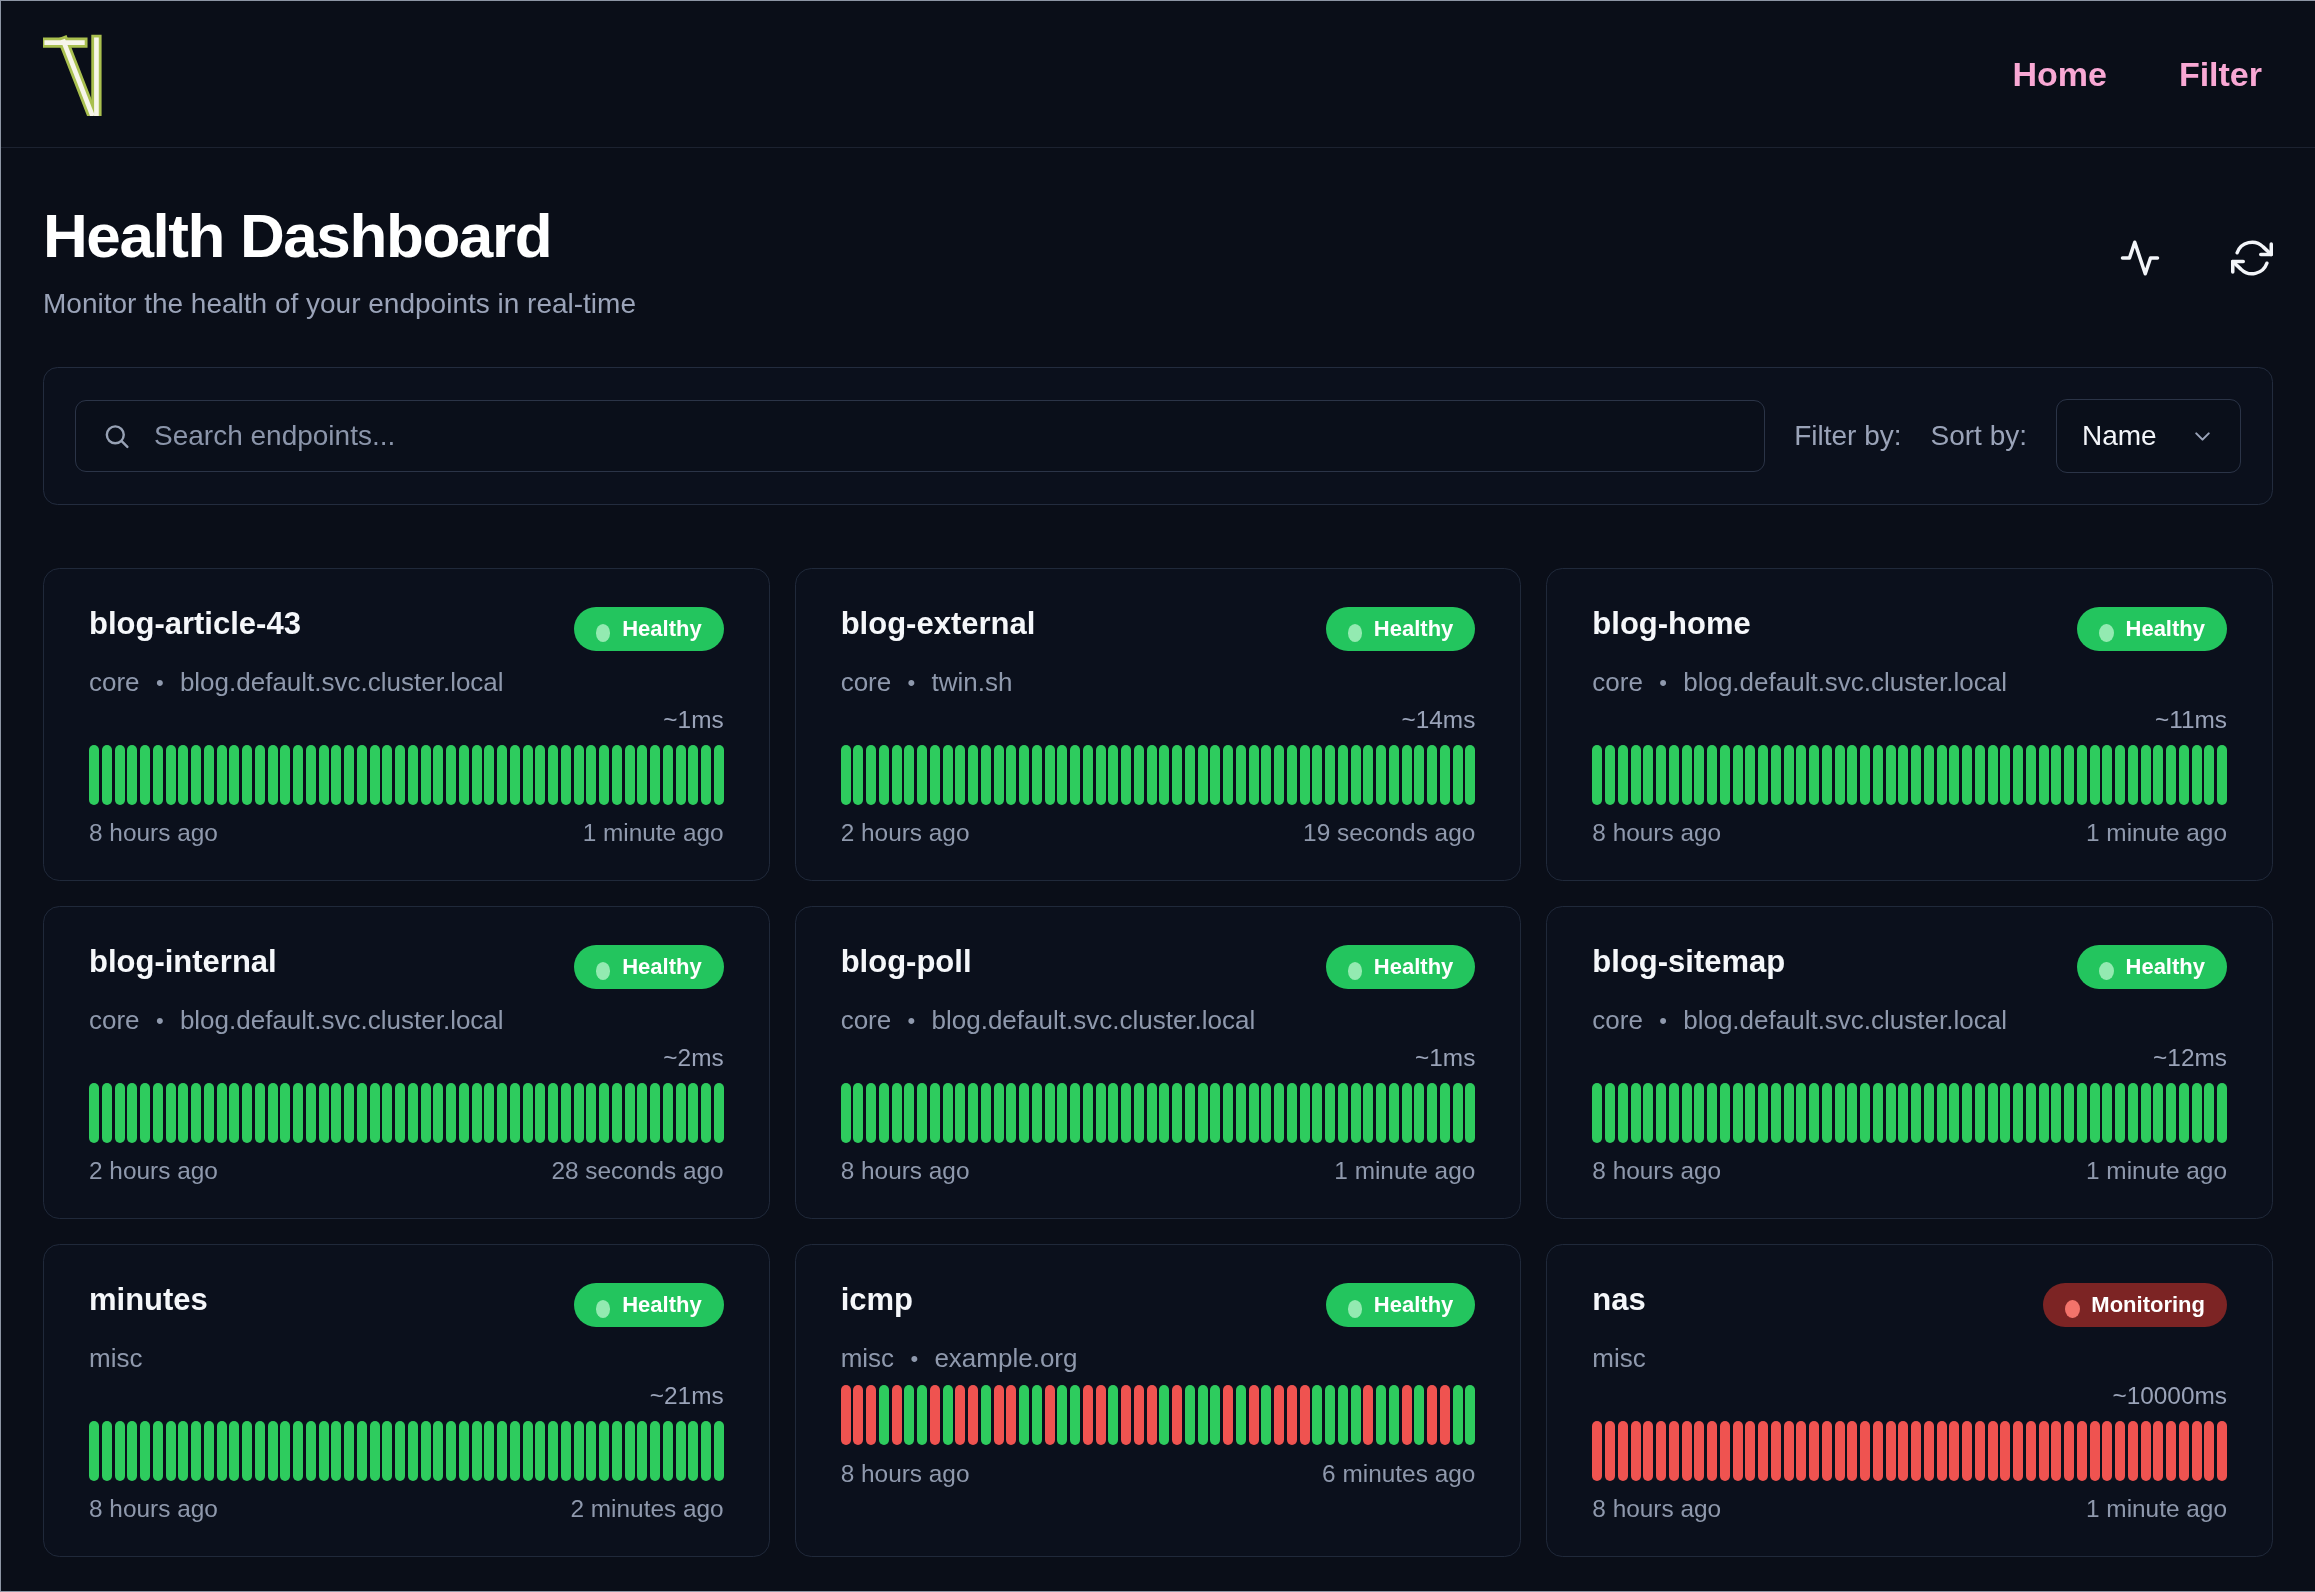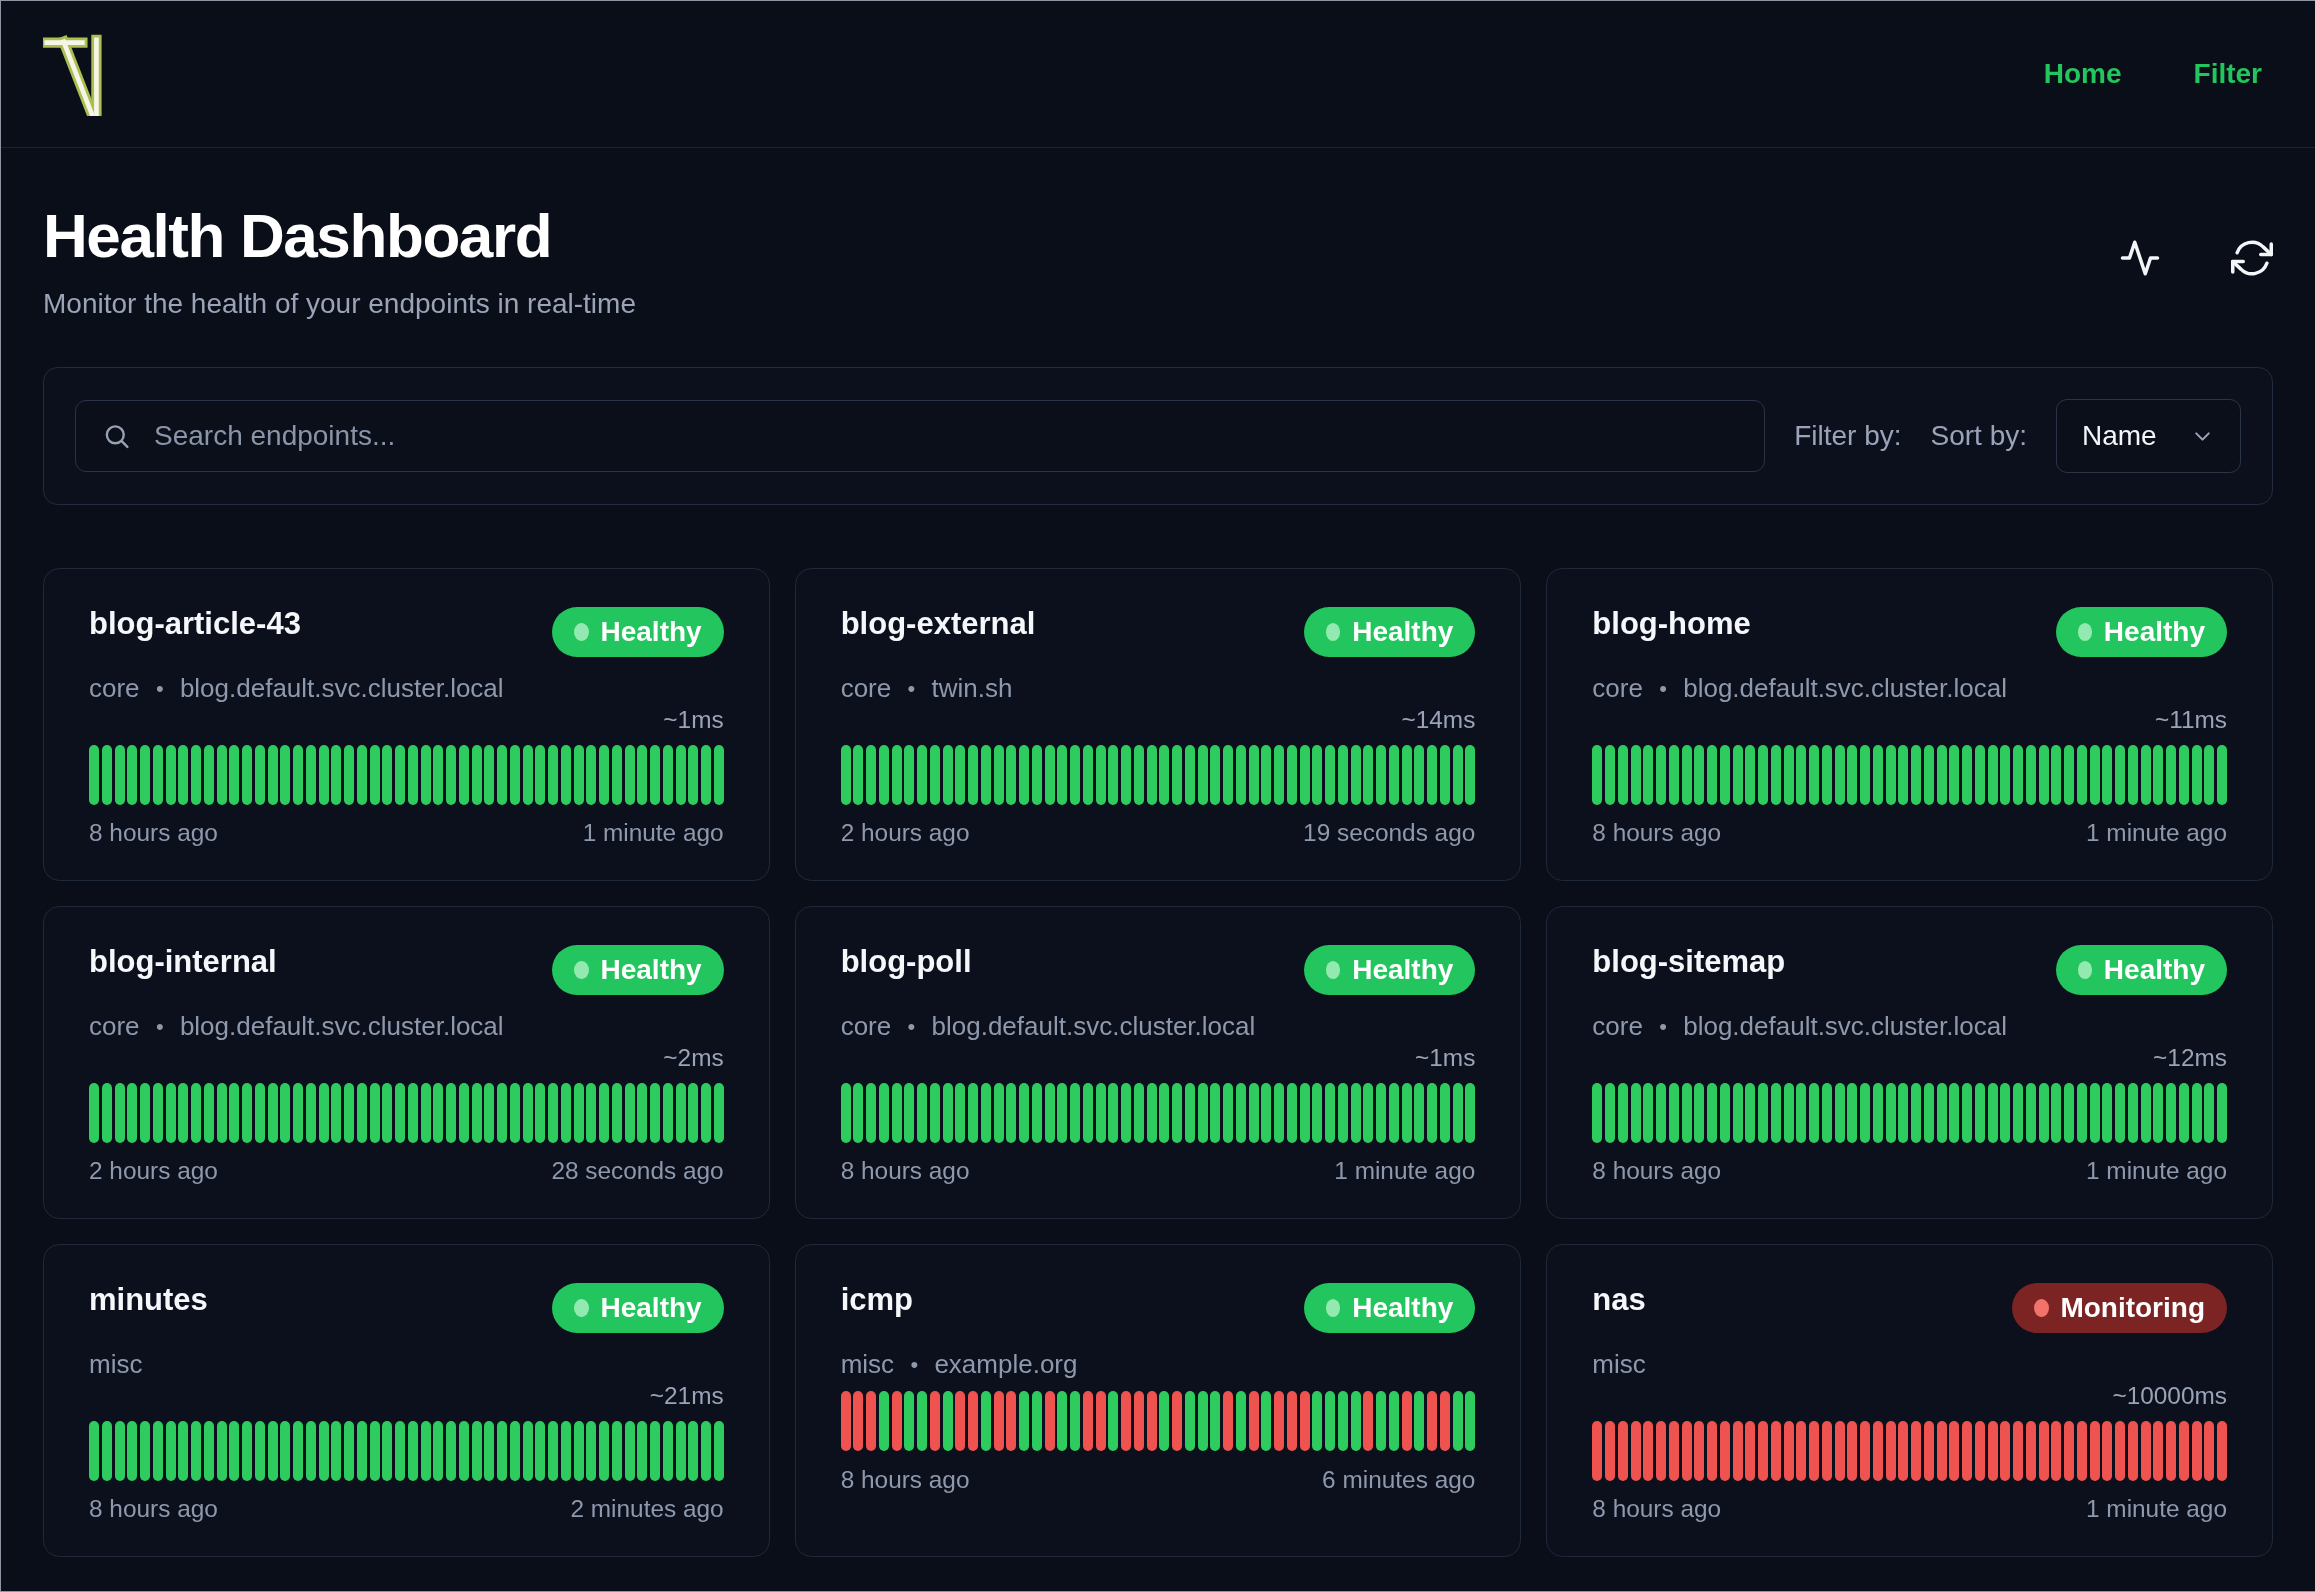--- a/index.html
+++ b/index.html
@@ -9,21 +9,21 @@
     font-family:"Liberation Sans","DejaVu Sans",sans-serif;
     -webkit-font-smoothing:antialiased;
   }
   
   .topbar{height:147px;display:flex;align-items:center;padding:0 42px;border-bottom:0.9px solid #1c2230;background:#0a0e18;box-sizing:border-box;}
   .logo{width:60px;height:83px;flex:0 0 auto;}
   .brand-block{margin-left:27px;display:flex;flex-direction:column;justify-content:center;}
   .brand{font-size:42px;font-weight:bold;color:#f3f5f9;line-height:1.1;}
   .tagline{font-size:26px;color:#8e97ab;margin-top:7.2px;}
   .topnav{margin-left:auto;display:flex;gap:72px;align-items:center;padding-right:11px;}
-  .topnav a{color:#22c55e;font-size:28px;font-weight:bold;text-decoration:none;cursor:pointer;}
+  .topnav a{color:#f9a8d4;font-size:34px;font-weight:bold;text-decoration:none;cursor:pointer;}
   
   .hero{display:flex;justify-content:space-between;align-items:flex-start;padding:54px 42px 0;}
   .hero h1{margin:0;font-size:62px;font-weight:bold;letter-spacing:-1.4px;color:#ffffff;line-height:1.1;}
   .hero-sub{font-size:28px;color:#9aa3b8;margin-top:18px;}
   .hero-actions{display:flex;gap:69px;align-items:center;margin-top:34px;}
   .icon-btn{background:none;border:none;padding:0;cursor:pointer;width:43px;height:43px;display:flex;align-items:center;justify-content:center;}
   .icon-btn svg{width:42px;height:42px;stroke:#f3f5f9;fill:none;stroke-width:2;stroke-linecap:round;stroke-linejoin:round;}
   
   .controls{margin:47px 42px 0;border:0.9px solid #232c3e;background:#0b101c;border-radius:14.5px;padding:31px;display:flex;align-items:center;gap:29px;box-sizing:border-box;}
   .search-wrap{flex:1;position:relative;}
@@ -34,21 +34,21 @@
   .select-box{height:74px;box-sizing:border-box;border:0.9px solid #2b3447;background:#0a0f1a;border-radius:11px;display:flex;align-items:center;justify-content:space-between;padding:0 25px;cursor:pointer;}
   .select-box .val{font-size:28px;color:#f3f5f9;}
   .select-box svg{width:25px;height:25px;stroke:#9aa3b8;fill:none;stroke-width:2;stroke-linecap:round;stroke-linejoin:round;margin-left:23.5px;}
   .select-filter{width:291px;}
   .select-sort{width:185px;}
   
   .cards-grid{margin:63px 42px 0;display:grid;grid-template-columns:repeat(3,1fr);gap:25px;}
   .card{background:#0b101c;border:0.9px solid #20293a;border-radius:16.3px;padding:38px 45px 33px;height:313px;box-sizing:border-box;display:flex;flex-direction:column;cursor:pointer;}
   .card-head{display:flex;justify-content:space-between;align-items:flex-start;}
   .card-title{font-size:31px;font-weight:bold;color:#f5f7fa;line-height:1.1;}
-  .badge{display:inline-flex;align-items:center;gap:11.8px;border-radius:904px;padding:9px 22px;font-size:28px;font-weight:bold;color:#ffffff;flex:0 0 auto;}
+  .badge{display:inline-flex;align-items:flex-end;gap:11.8px;border-radius:904px;padding:9px 22px;font-size:22px;font-weight:bold;color:#ffffff;flex:0 0 auto;}
   .badge .dot{width:14.5px;height:18px;border-radius:50%;}
   .badge.healthy{background:#23c55e;}
   .badge.healthy .dot{background:#93eab1;}
   .badge.unhealthy{background:#7c2424;}
   .badge.unhealthy .dot{background:#f3736b;}
   .card-meta{font-size:26px;color:#8f99ad;margin-top:16.3px;display:flex;align-items:center;}
   .card-meta .sep{margin:0 16.3px;font-size:22px;}
   .latency{margin-top:auto;text-align:right;font-size:24.4px;color:#9aa3b8;}
   .bars{margin-top:11px;height:60px;display:flex;gap:2.7px;align-items:stretch;}
   .bar{flex:1;border-radius:7.2px;}

